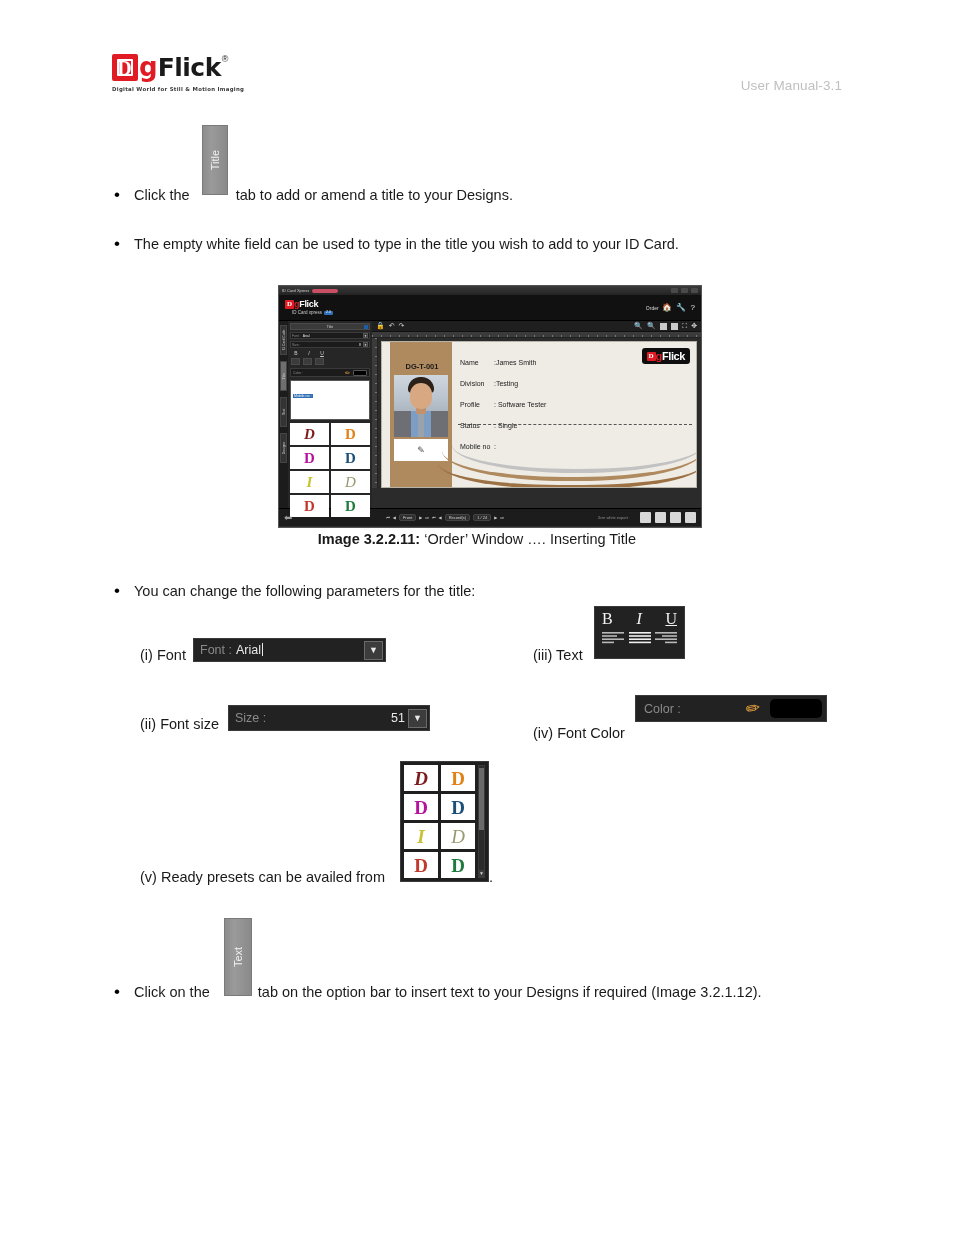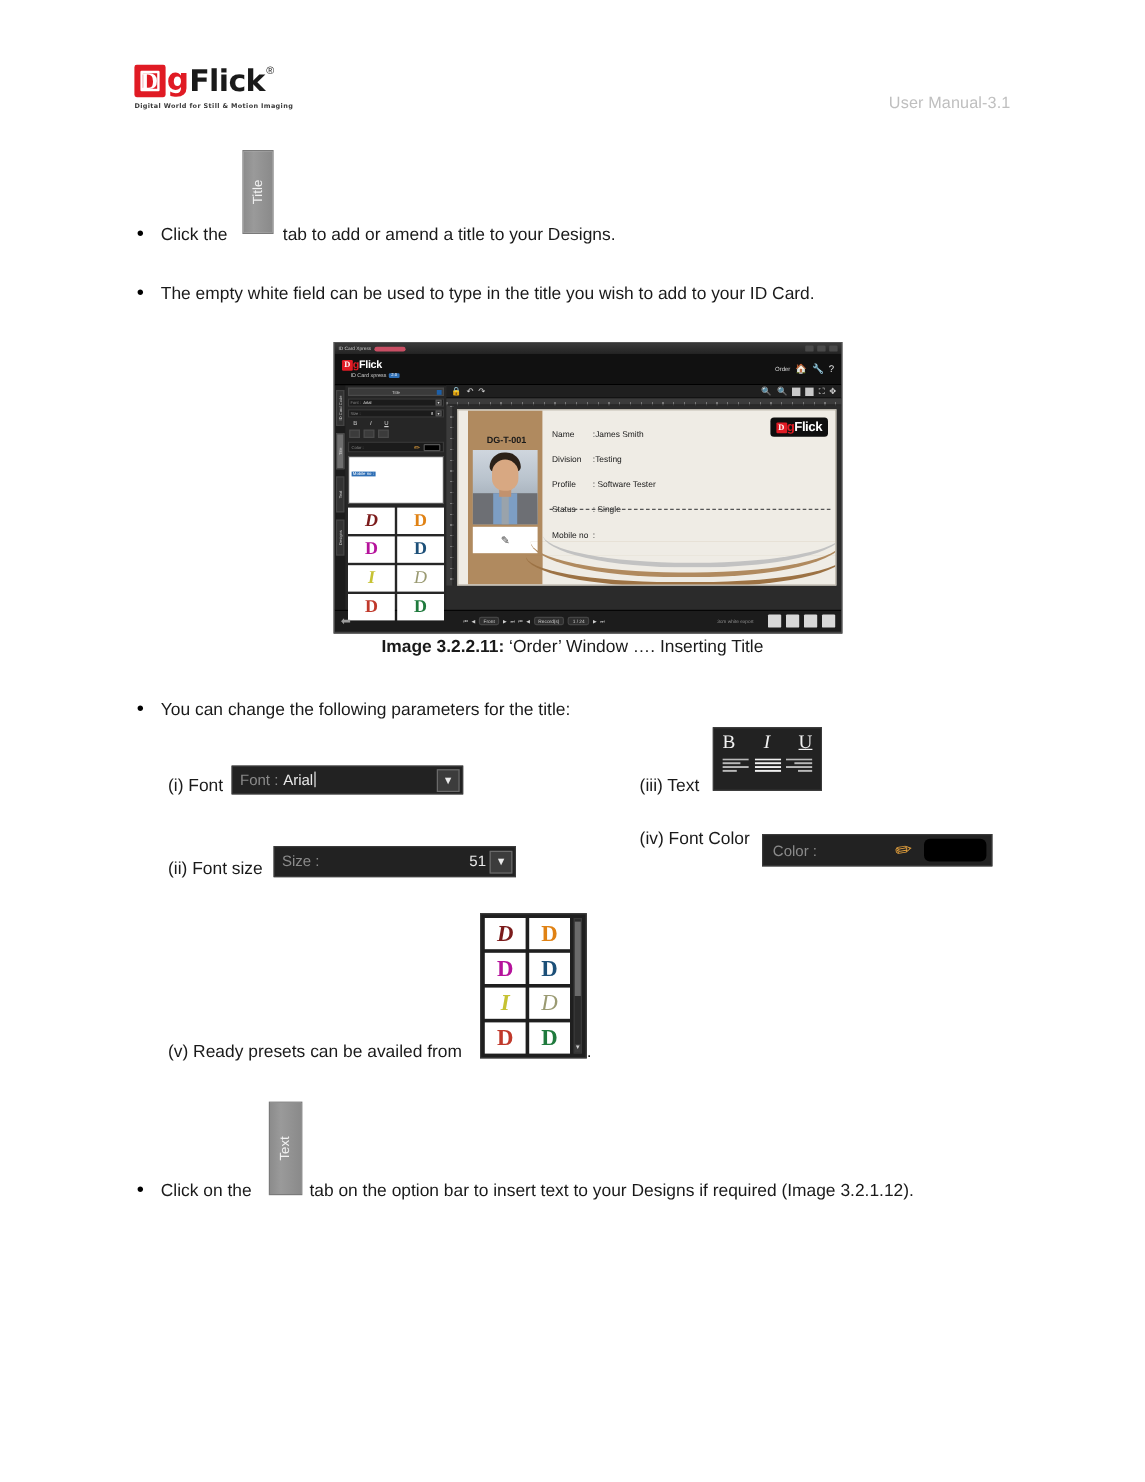--- a/index.html
+++ b/index.html
@@ -537,21 +537,21 @@
 </div>
 
 <div style="position:absolute; left:140px; top:716px; font-size:14.5px;">(ii) Font size</div>
 <div class="widget-dark" id="size-widget">
   <span class="w-label">Size :</span>
   <span class="w-spacer"></span>
   <span class="w-value">51</span>
   <span class="w-arrow">▼</span>
 </div>
 
-<div style="position:absolute; left:533px; top:691px; font-size:14.5px;">(iv) Font Color</div>
+<div style="position:absolute; left:533px; top:725px; font-size:14.5px;">(iv) Font Color</div>
 <div class="widget-dark" id="color-widget">
   <span class="w-label">Color :</span>
   <span class="w-spacer"></span>
   <span class="w-dropper">✏</span>
   <span class="w-swatch"></span>
 </div>
 
 <div id="preset-widget">
   <div class="preset-cells">
     <div class="preset-cell" style="color:#7b1b1b;font-style:italic;font-weight:bold">D</div>

